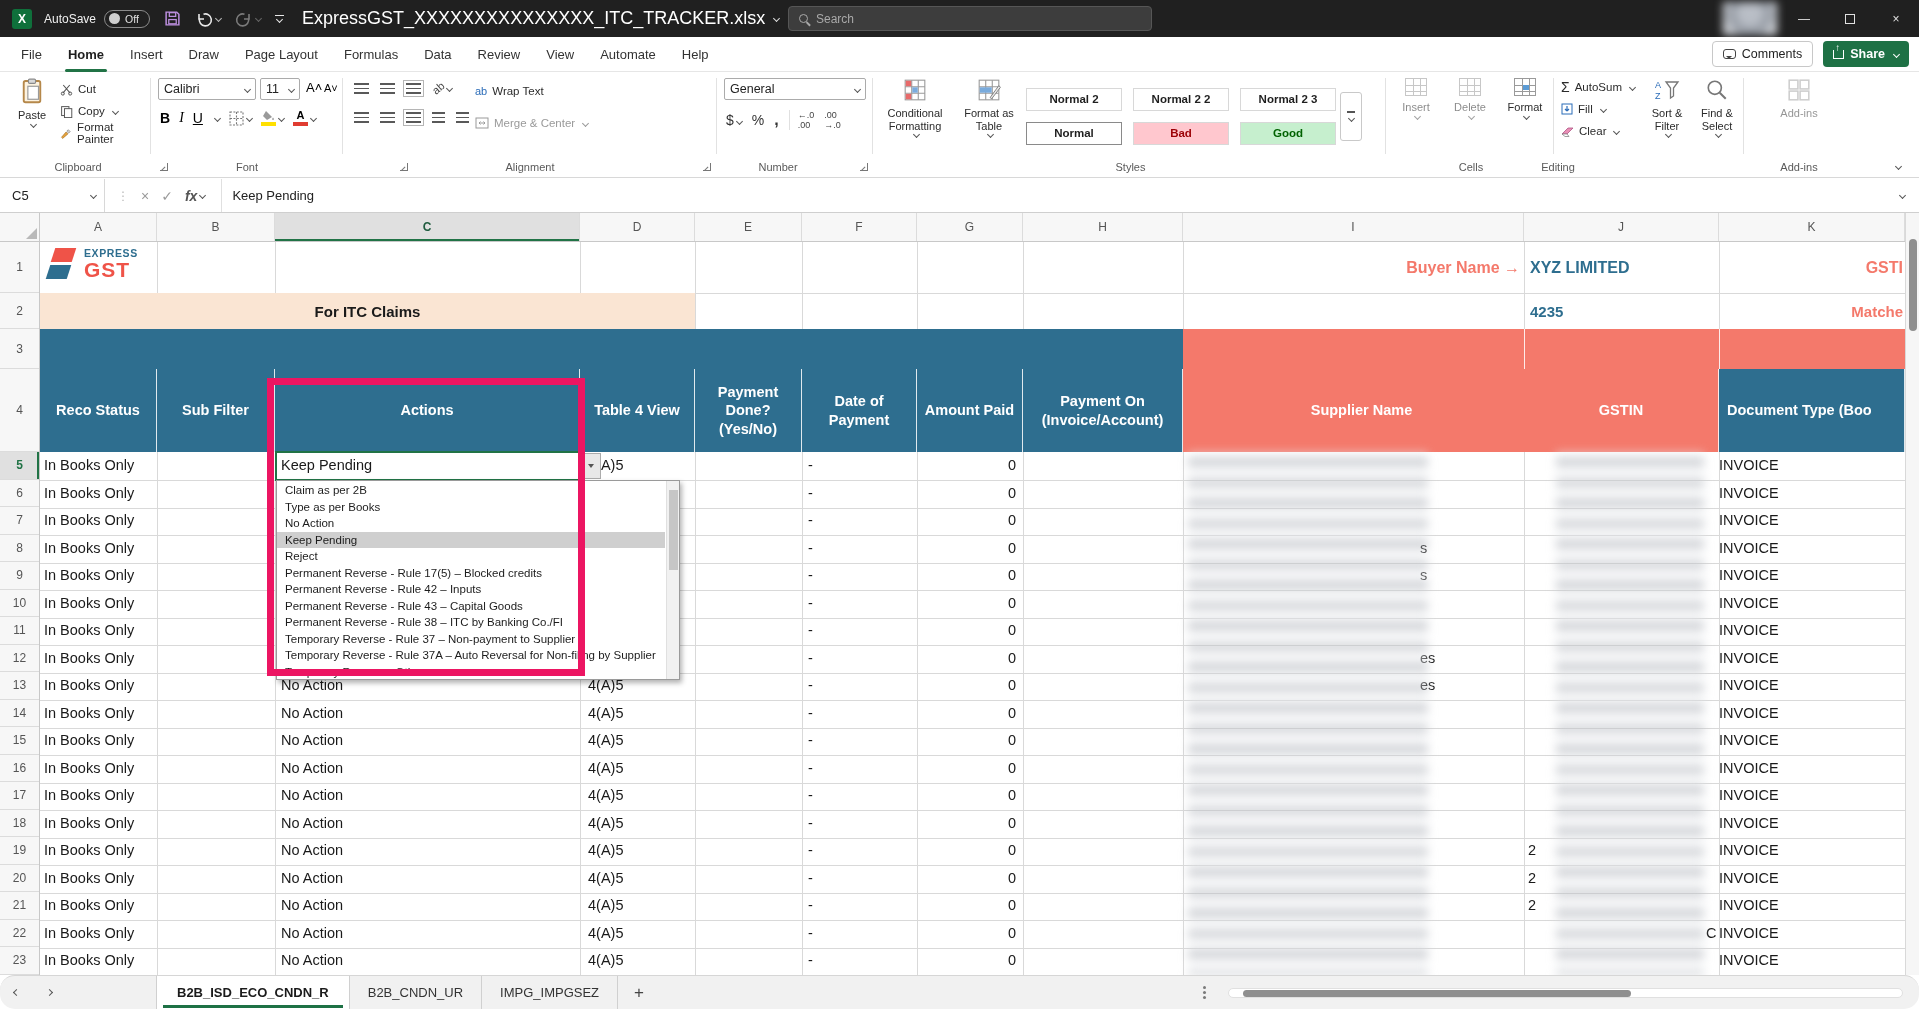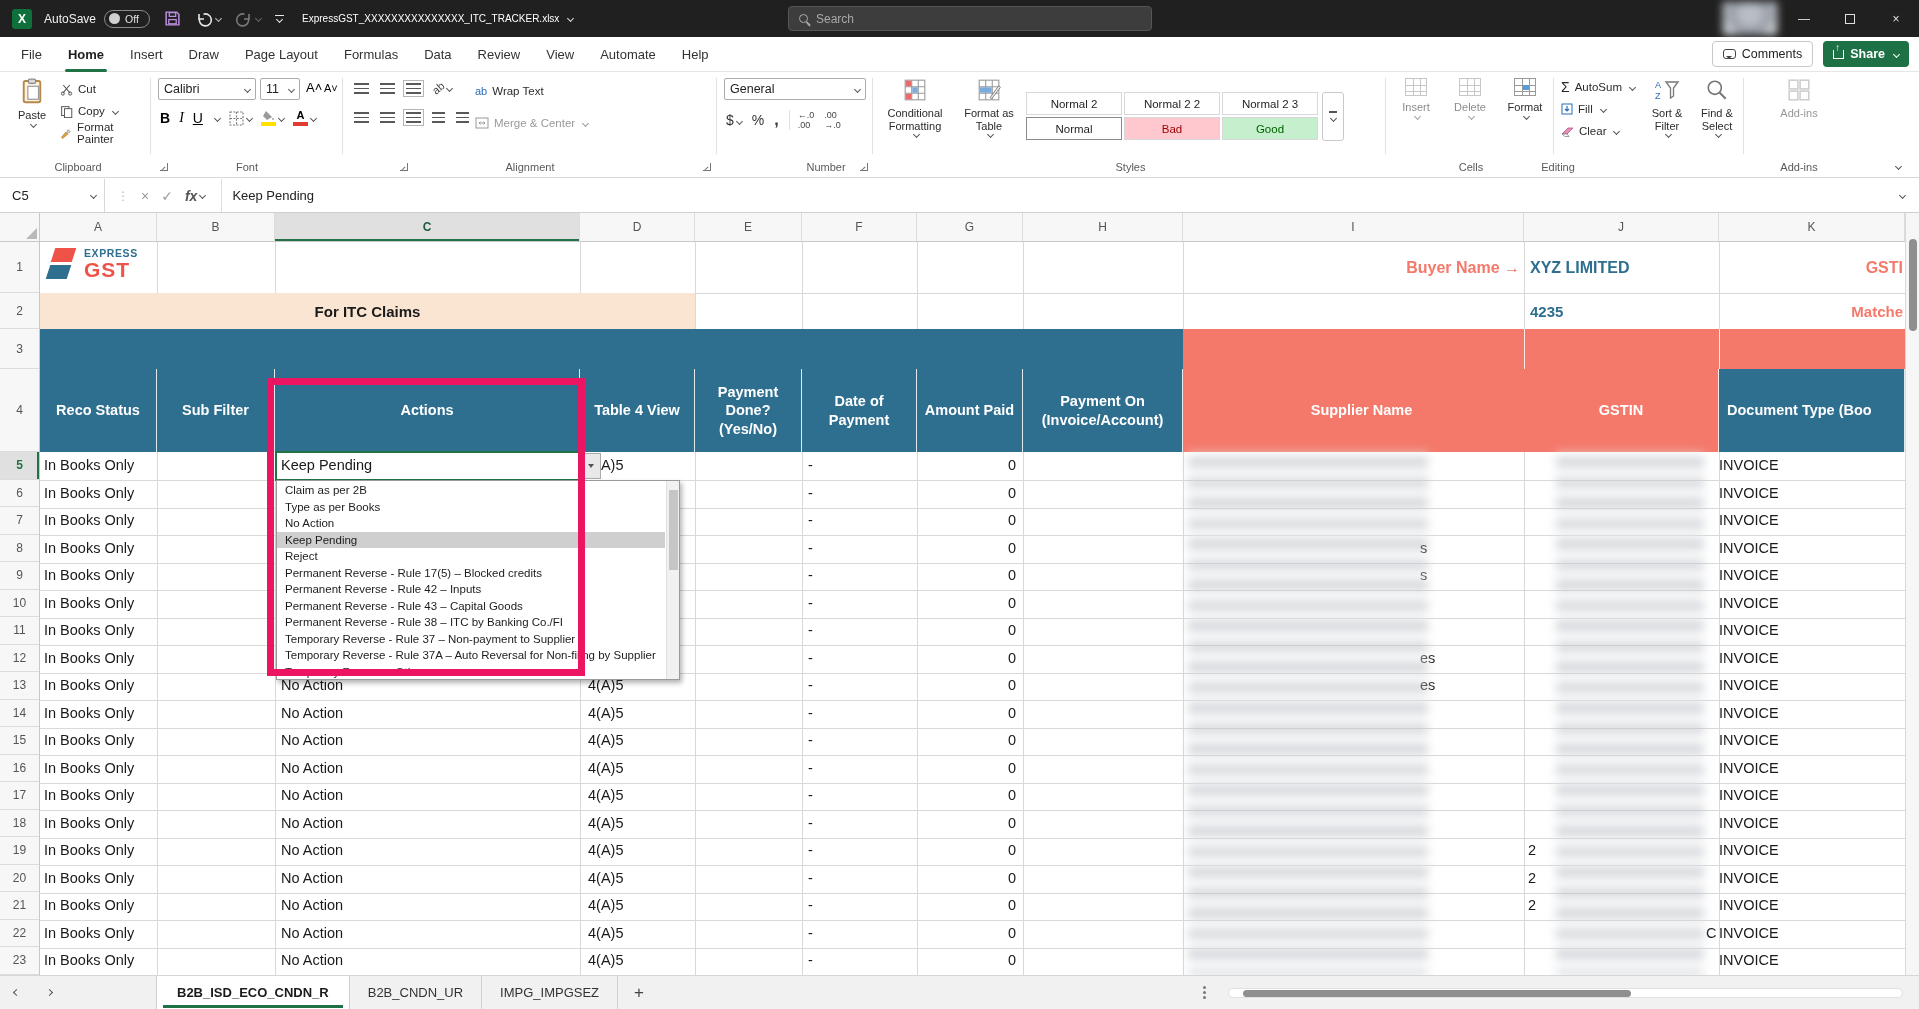--- a/index.html
+++ b/index.html
@@ -13,21 +13,21 @@
   .xl-ico { width:20px; height:20px; margin-left:12px; background:#0f703b; border-radius:3px;
     color:#fff; font-weight:bold; font-size:12px; display:flex; align-items:center; justify-content:center; }
   .tb-lbl { margin-left:12px; font-size:12px; color:#f0f0f0; }
   .toggle { margin-left:8px; width:46px; height:18px; border:1px solid #8a8a8a; border-radius:9px;
     display:flex; align-items:center; padding:0 4px; gap:5px; }
   .knob { width:11px; height:11px; border-radius:50%; background:#cfcfcf; }
   .toggle span { font-size:10.5px; color:#e0e0e0; }
   .tb-btn { margin-left:14px; color:#e8e8e8; display:flex; align-items:center; }
   .tb-btn svg { display:block; }
   .dim { opacity:.45; }
-  .fname { margin-left:18px; font-size:10px; color:#fff; display:flex; align-items:center; gap:6px; }
+  .fname { margin-left:18px; font-size:18px; color:#fff; display:flex; align-items:center; gap:6px; }
   #searchbox { position:absolute; left:788px; top:6px; width:364px; height:25px; background:#3d3d3d;
     border:1px solid #565656; border-radius:4px; display:flex; align-items:center; color:#a9a9a9; font-size:12px; }
   .lens { width:9px; height:9px; border:1.5px solid #a9a9a9; border-radius:50%; position:relative; margin:0 8px 0 10px; }
   .lens:after { content:""; position:absolute; width:5px; height:1.5px; background:#a9a9a9;
     right:-4px; bottom:-2px; transform:rotate(45deg); }
   #avatar-blur { position:absolute; left:1723px; top:2px; width:54px; height:33px; border-radius:2px;
     background:radial-gradient(circle at 50% 35%, #b9bec6 0 30%, #8f959e 55%, #d6d9de 80%);
     filter:blur(4px); }
   .winctl { position:absolute; top:0; height:37px; width:46px; display:flex; align-items:center;
     justify-content:center; color:#e0e0e0; }
@@ -65,21 +65,21 @@
   .mini { display:flex; align-items:center; height:22px; font-size:11.5px; color:#2b2b2b; gap:5px; }
   .fcombo { border:1px solid #ababab; border-radius:2px; height:22px; display:flex; align-items:center;
     font-size:12.5px; color:#222; padding:0 5px; justify-content:space-between; background:#fff; }
   .stripes { display:inline-block; width:15px; height:11px;
     background:repeating-linear-gradient(to bottom,#595959 0 1.6px,transparent 1.6px 4.6px); }
   .ab-sm { font-size:11px; color:#444; }
   .ubar { display:block; height:4px; width:15px; margin-top:1px; }
   .chip { width:96px; height:23px; border:1px solid #d8d8d8; font-size:11.5px; display:flex;
     align-items:center; justify-content:center; white-space:nowrap; overflow:hidden; background:#fff; color:#1f1f1f; }
   .chip.selch { outline:1.5px solid #8a8a8a; outline-offset:-1.5px; }
-  #gallery { display:grid; grid-template-columns:repeat(3,96px); grid-auto-rows:23px; gap:2px; }
+  #gallery { display:grid; grid-template-columns:repeat(3,96px); grid-auto-rows:23px; gap:11px;font-weight:bold; }
   .gal-strip { width:22px; height:49px; border:1px solid #c9c9c9; border-radius:3px; margin-left:4px;
     display:flex; flex-direction:column; align-items:center; justify-content:center; gap:3px; }
   .gal-strip i { display:block; width:8px; height:1.5px; background:#555; }
   .grid-ic { display:inline-block; width:22px; height:18px; border:1.2px solid #9a9a9a;
     background:
       linear-gradient(#9a9a9a,#9a9a9a) 0 5.5px/100% 1px no-repeat,
       linear-gradient(#9a9a9a,#9a9a9a) 0 11.5px/100% 1px no-repeat,
       linear-gradient(#9a9a9a,#9a9a9a) 7px 0/1px 100% no-repeat,
       linear-gradient(#9a9a9a,#9a9a9a) 14px 0/1px 100% no-repeat; position:relative; }
   .grid-ic.blu:after { content:""; position:absolute; left:8px; top:6px; width:6px; height:5px; background:#5b9bd5; }
@@ -181,21 +181,21 @@
   .lgflag { position:relative; width:34px; height:36px; }
   .lgflag i { position:absolute; display:block; transform:skewX(-18deg); }
   .lg1 { left:9px; top:2px; width:21px; height:14px; background:#ef5348; }
   .lg2 { left:4px; top:19px; width:21px; height:14px; background:#2e6e8f; }
   .lgtxt { display:flex; flex-direction:column; line-height:1; }
   .lgtop { font-size:10.5px; font-weight:bold; color:#2e6e8f; letter-spacing:.6px; }
   .lgbot { font-size:21px; font-weight:bold; color:#ef5348; letter-spacing:1px; }
 
   
   #tabbar { position:absolute; left:0; top:975px; width:1919px; height:34px; background:#f1f1f1;
-    border-top:1px solid #d6d6d6; display:flex; align-items:stretch; font-size:13px; color:#333; }
+    border-top:1px solid #d6d6d6; display:flex; align-items:stretch; font-size:13px; color:#333;border-radius:15px; }
   .nav { display:flex; align-items:center; padding:0 14px; color:#666; }
   .stab { display:flex; align-items:center; padding:0 18px; border-right:1px solid #d0d0d0; white-space:nowrap; }
   #stab-active { background:#fff; font-weight:bold; color:#1b1b1b; position:relative;
     border-left:1px solid #d0d0d0; border-right:1px solid #d0d0d0; margin-left:90px; padding:0 20px; }
   #stab-active:after { content:""; position:absolute; left:6px; right:6px; bottom:1px; height:3px; background:#1e7145; }
   #addsheet { display:flex; align-items:center; padding:0 16px; color:#444; font-size:17px; }
   #grip { position:absolute; left:1203px; top:10px; width:3px; height:3px; background:#7a7a7a;
     box-shadow:0 5px 0 #7a7a7a, 0 10px 0 #7a7a7a; border-radius:50%; }
   #hscroll { position:absolute; left:1228px; right:16px; top:12px; height:10px; background:#ffffff;
     border:1px solid #e0e0e0; border-radius:5px; }
@@ -535,21 +535,21 @@
       </span>
       <span>Add-ins</span>
     </div>
   </div>
 </div>
 
 <div id="labels">
   <span class="glabel" style="left:8px;width:140px">Clipboard</span>
   <span class="glabel" style="left:156px;width:182px">Font</span>
   <span class="glabel" style="left:348px;width:364px">Alignment</span>
-  <span class="glabel" style="left:752px;width:148px">Number</span>
+  <span class="glabel" style="left:704px;width:148px">Number</span>
   <span class="glabel" style="left:878px;width:505px">Styles</span>
   <span class="glabel" style="left:1391px;width:160px">Cells</span>
   <span class="glabel" style="left:1467px;width:182px">Editing</span>
   <span class="glabel" style="left:1749px;width:100px">Add-ins</span>
   <span class="launch" style="left:160px;top:3px"></span>
   <span class="launch" style="left:400px;top:3px"></span>
   <span class="launch" style="left:703px;top:3px"></span>
   <span class="launch" style="left:860px;top:3px"></span>
   <span class="chev" style="position:absolute;left:1893px;top:4px"></span>
 </div>

